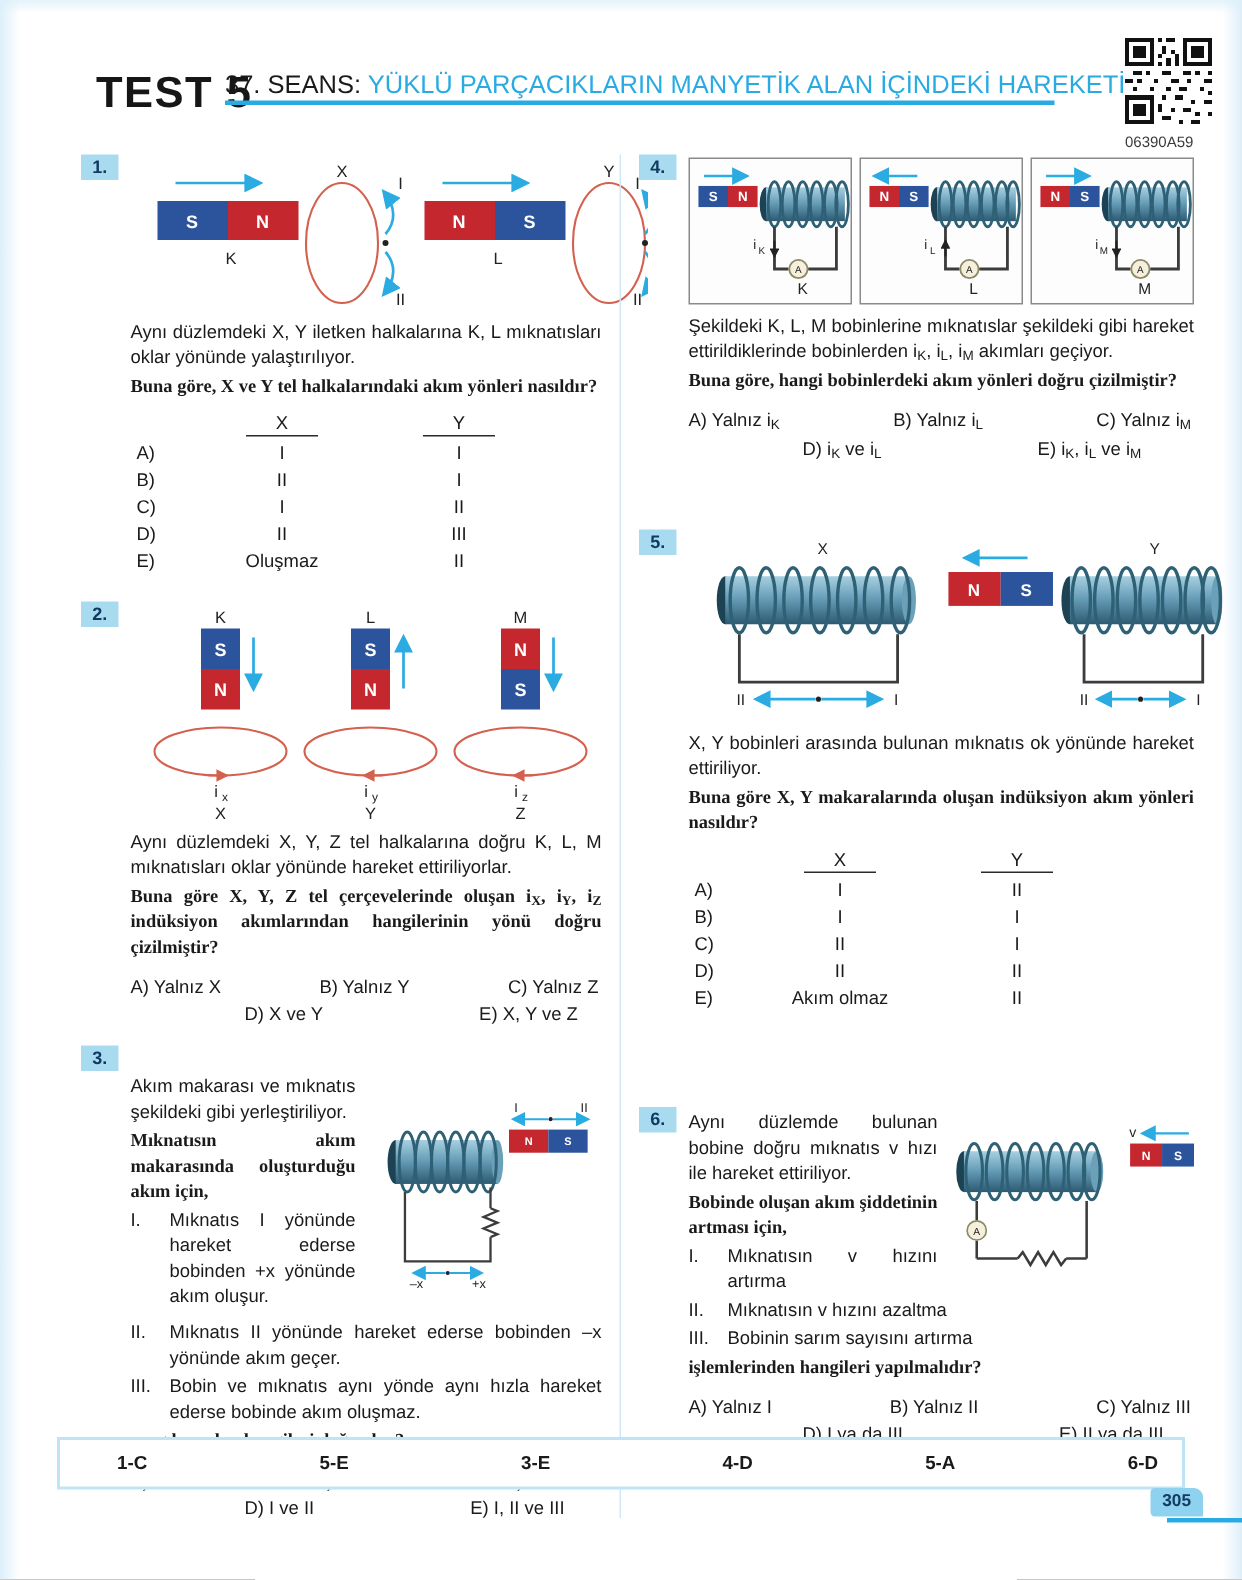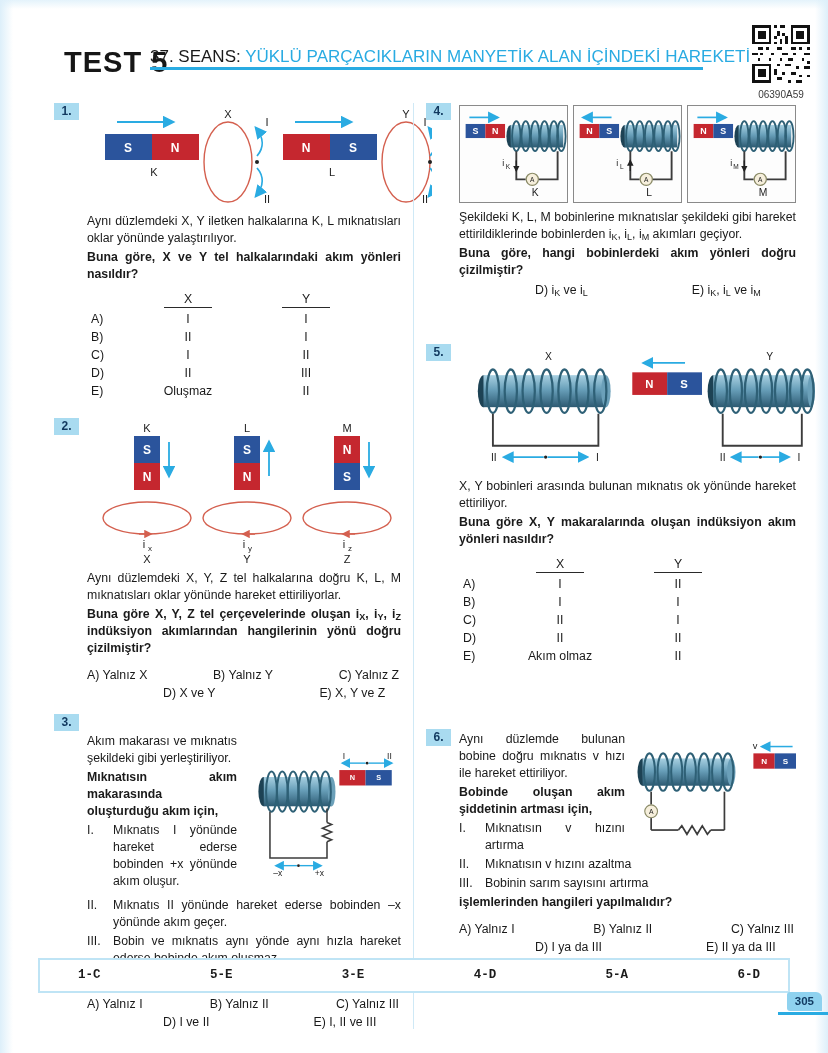--- a/index.html
+++ b/index.html
@@ -9,21 +9,21 @@
   .edge-l { position:absolute; left:0; top:0; bottom:0; width:13px; background:linear-gradient(90deg,#ddeffa,rgba(255,255,255,0)); }
   .edge-r { position:absolute; right:0; top:0; bottom:0; width:13px; background:linear-gradient(270deg,#ddeffa,rgba(255,255,255,0)); }
   .edge-t { position:absolute; left:0; right:0; top:0; height:9px; background:linear-gradient(#e4f3fb,rgba(255,255,255,0)); }
 
   
   .test-label { position:absolute; left:64px; top:46px; font-size:29px; font-weight:800; color:#161616; letter-spacing:1px; }
   .seans { position:absolute; left:150px; top:47px; width:552px; text-align:right; font-size:17px; font-weight:400; white-space:nowrap; }
   .seans-prefix { color:#1a1a1a; }
   .seans-title { color:#29abe2; }
   .header-line { position:absolute; left:150px; top:67px; width:553px; height:3px; background:#29abe2; }
-  .qr-wrap { position:absolute; right:16px; top:25px; width:62px; text-align:center; }
+  .qr-wrap { position:absolute; right:16px; top:25px; width:62px; text-align:left; }
   .qr-label { font-size:10px; color:#3a3a3a; margin-top:2px; }
 
   
   .columns { position:absolute; top:103px; left:0; display:flex; width:828px; }
   .col-left { width:347px; margin-left:54px; }
   .col-right { width:383px; margin-left:12px; border-left:1px solid #cfe9f6; padding-left:12px; }
 
   .q { display:flex; align-items:flex-start; }
   .q-badge { flex:none; width:25px; text-align:center; background:#a9dbf0; color:#11395f; font-weight:700; font-size:12px; padding:1px 0 2px; margin-right:8px; }
   .q-body { flex:1; min-width:0; }
@@ -55,25 +55,25 @@
   .cyan { stroke:#2aabe2; stroke-width:1.8; fill:none; }
 
   .q3-row { display:flex; gap:16px; margin-top:19px; }
   .q3-left { flex:none; width:150px; }
   .q6-row { display:flex; gap:4px; margin-top:2px; }
   .q6-left { flex:none; width:166px; }
   .q4-boxes { display:flex; gap:5px; margin-top:2px; }
   .q4-box { border:1.4px solid #8a8a8a; background:#fdfdfd; }
 
   
-  .answer-strip { position:absolute; left:38px; right:38px; top:958px; border:2px solid #bfe4f5; display:flex; justify-content:space-between; padding:8px 28px 9px 38px; font-size:12.5px; font-weight:700; color:#1a1a1a; background:#fff;font-family:Liberation Mono, monospace; }
+  .answer-strip { position:absolute; left:38px; right:38px; top:958px; border:2px solid #bfe4f5; display:flex; justify-content:space-between; padding:8px 16px 9px 38px; font-size:12.5px; font-weight:700; color:#1a1a1a; background:#fff; }
   .page-line { position:absolute; right:0; top:1012px; width:50px; height:3px; background:#29abe2; }
-  .page-badge { position:absolute; right:6px; top:992px; background:#8fd2ef; color:#123c63; font-size:11.5px; font-weight:700; padding:3px 8px 4px; border-radius:3px 6px 0 3px; }
-
-  .mt2{margin-top:2px;} .mb-q1{margin-bottom:20px;} .mb-q2{margin-bottom:14px;} .mb-q4{margin-bottom:46px;} .mb-q5{margin-bottom:66px;}
+  .page-badge { position:absolute; right:26px; top:992px; background:#8fd2ef; color:#123c63; font-size:11.5px; font-weight:700; padding:3px 8px 4px; border-radius:3px 6px 0 3px; }
+
+  .mt2{margin-top:2px;font-family:Liberation Serif, serif;} .mb-q1{margin-bottom:20px;} .mb-q2{margin-bottom:14px;} .mb-q4{margin-bottom:46px;} .mb-q5{margin-bottom:66px;}
 </style>
 </head>
 <body>
 
 <svg width="0" height="0" style="position:absolute">
   <defs>
     <marker id="ac" viewBox="0 0 10 10" refX="8" refY="5" markerWidth="7" markerHeight="7" orient="auto">
       <path d="M0,0 L10,5 L0,10 z" fill="#2aabe2"></path>
     </marker>
     <marker id="ar" viewBox="0 0 10 10" refX="8" refY="5" markerWidth="6" markerHeight="6" orient="auto">
@@ -382,20 +382,25 @@
               <circle cx="77" cy="76" r="6.5" fill="#f6efdc" stroke="#8a8a66" stroke-width="1.3"></circle>
               <text class="ds" x="77" y="79" style="font-size:7px">A</text>
               <path class="wire" d="M84,76 L104,76 L104,46" stroke-width="1.6"></path>
               <text class="dl" x="46" y="62" style="font-size:9.5px">i</text>
               <text class="ds" x="51" y="65" style="font-size:7px">M</text>
               <text class="dl" x="80" y="94">M</text>
             </svg>
           </div>
           <p class="q-text"><span>Şekildeki K, L, M bobinlerine mıknatıslar şekildeki gibi hareket ettirildiklerinde bobinlerden i</span><span class="sub">K</span><span>, i</span><span class="sub">L</span><span>, i</span><span class="sub">M</span><span> akımları geçiyor.</span></p>
           <p class="q-text bold mt2">Buna göre, hangi bobinlerdeki akım yönleri doğru çizilmiştir?</p>
+          <div class="opts1">
+            <span class="opt"><span>A) Yalnız i</span><span class="sub">K</span></span>
+            <span class="opt"><span>B) Yalnız i</span><span class="sub">L</span></span>
+            <span class="opt"><span>C) Yalnız i</span><span class="sub">M</span></span>
+          </div>
           <div class="opts2">
             <span class="opt"><span>D) i</span><span class="sub">K</span><span> ve i</span><span class="sub">L</span></span>
             <span class="opt"><span>E) i</span><span class="sub">K</span><span>, i</span><span class="sub">L</span><span> ve i</span><span class="sub">M</span></span>
           </div>
         </div>
       </div>
 
       <div class="q mb-q5">
         <span class="q-badge">5.</span>
         <div class="q-body">

